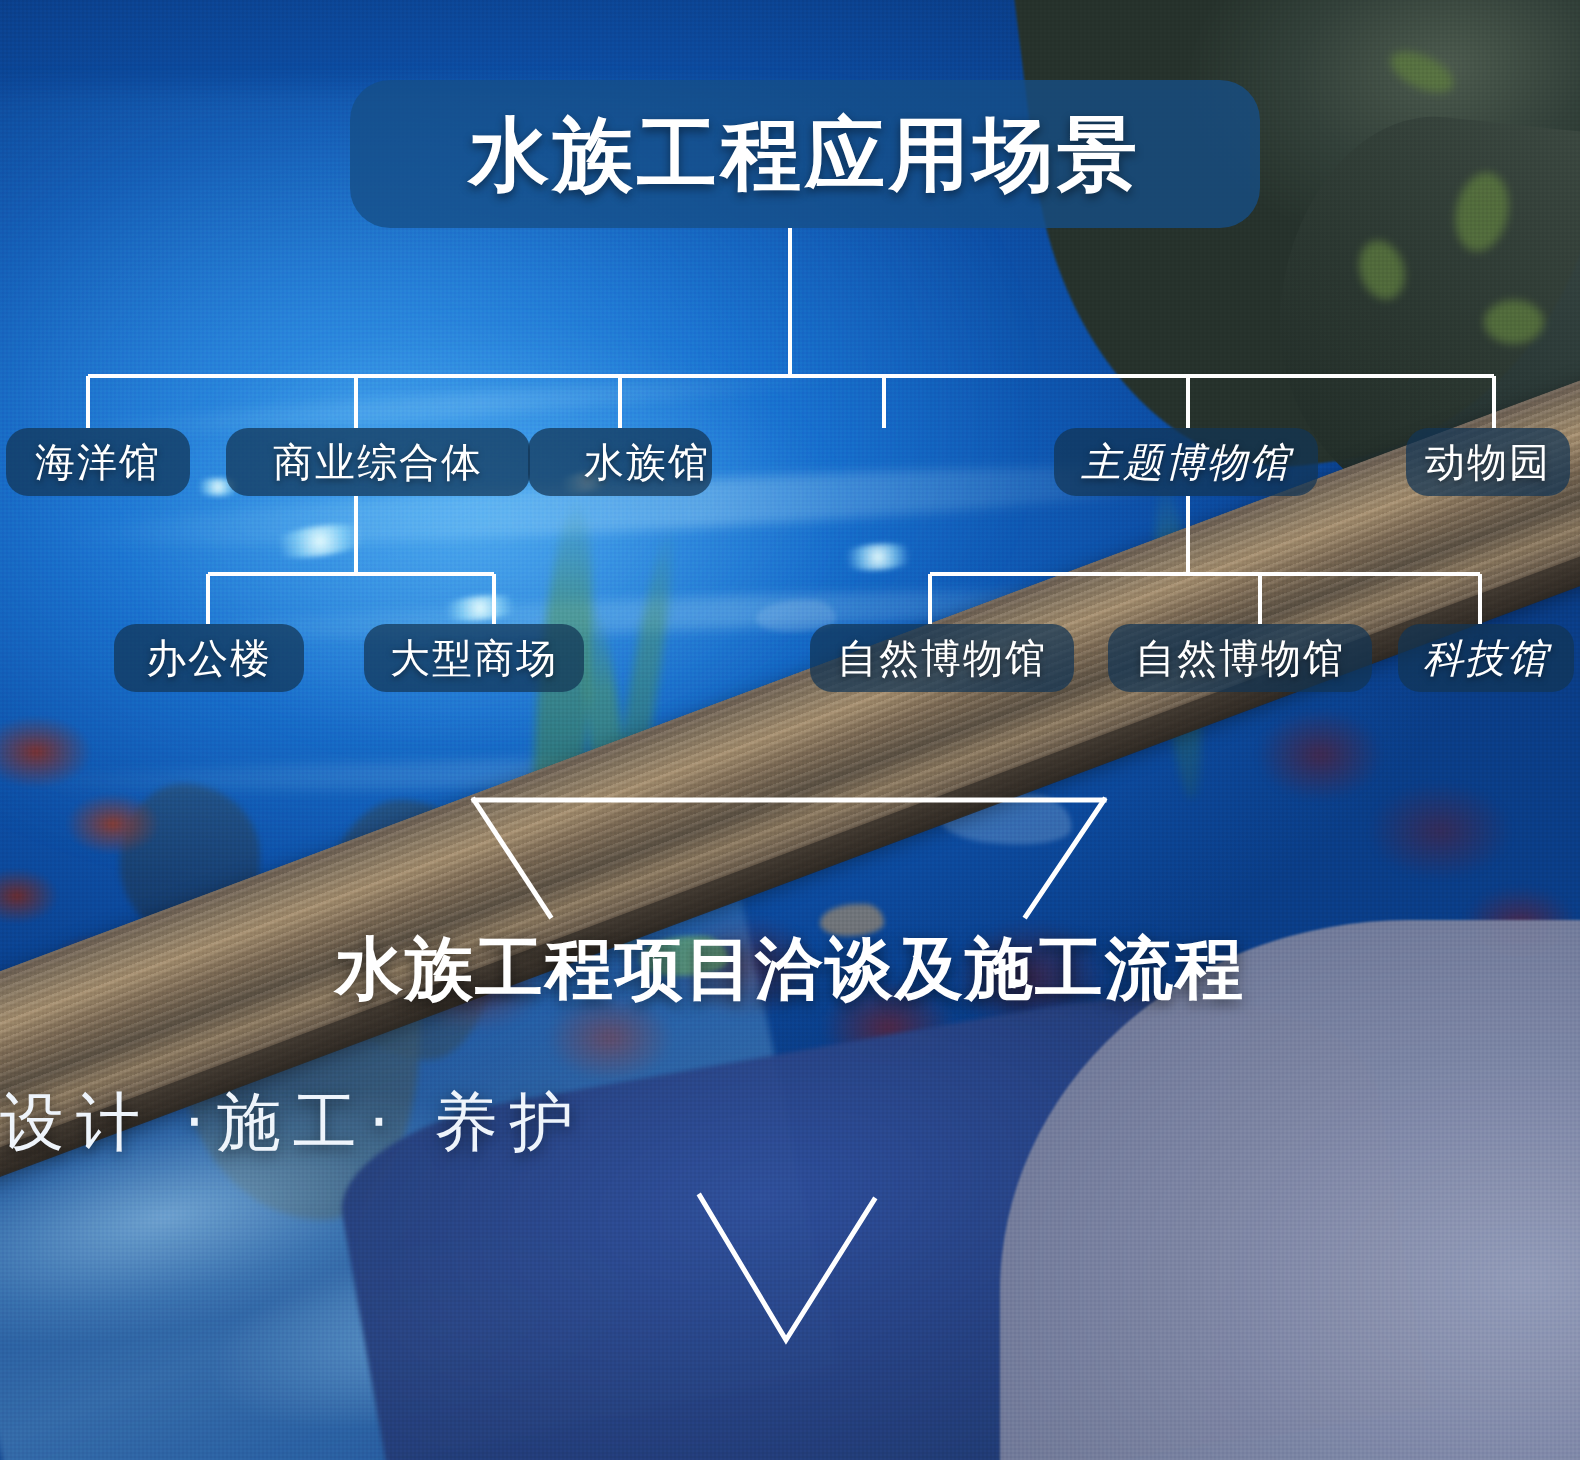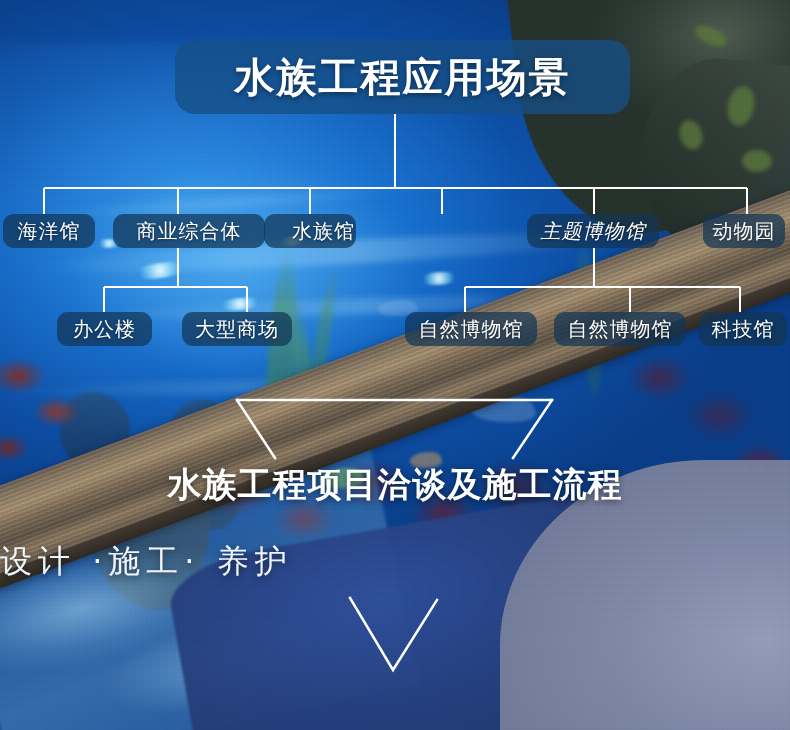--- a/index.html
+++ b/index.html
@@ -365,21 +365,21 @@
       </div>
     <div class="node" style="left:182px;top:312px;width:110px;">
         <span>大型商场</span>
       </div>
     <div class="node" style="left:405px;top:312px;width:132px;">
         <span>自然博物馆</span>
       </div>
     <div class="node" style="left:554px;top:312px;width:132px;">
         <span>自然博物馆</span>
       </div>
-    <div class="node" style="left:699px;top:312px;width:88px;">
+    <div class="node" style="left:699px;top:312px;width:88px;font-style:italic;">
         <span>科技馆</span>
       </div>
 
     <div class="sub-head">
       <span>水族工程项目洽谈及施工流程</span>
     </div>
     <div class="sub-tag">
       <span>设计 ·施工· 养护</span>
     </div>
 

